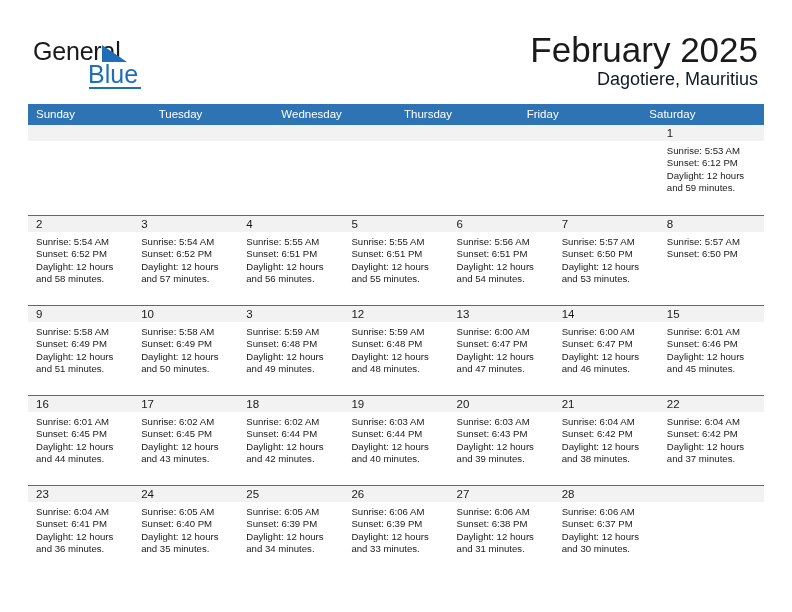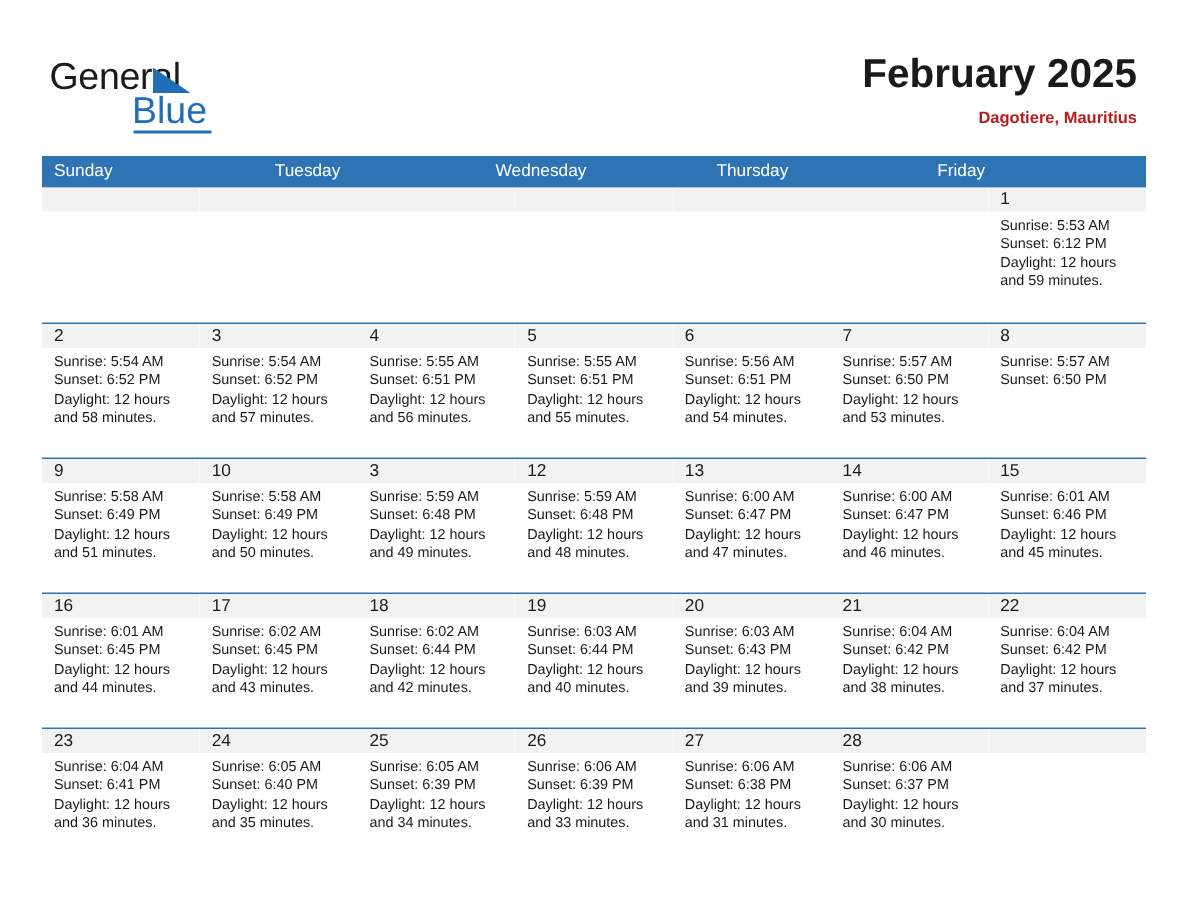--- a/index.html
+++ b/index.html
@@ -76,33 +76,33 @@
   }
 
   .title-block {
     position: absolute;
     right: 34px;
     top: 34px;
     text-align: right;
   }
 
   .cal-title {
-    font-size: 27px;
+    font-size: 35px;
     color: #1a1a1a;
     line-height: 31px;
-    font-weight: 700;
+    font-weight: 400;
     white-space: nowrap;
   }
 
   .cal-subtitle {
     margin-top: 6px;
-    font-size: 11px;
-    color: #b91c1c;
+    font-size: 18px;
+    color: #0f172a;
     line-height: 17px;
-    font-weight: 700;
+    font-weight: 400;
     white-space: nowrap;
   }
 
   
   .calendar {
     position: absolute;
     left: 28px;
     top: 104px;
     width: 736px;
   }
@@ -186,20 +186,21 @@
   </div>
 
   <div class="calendar">
 
     <div class="weekday-row">
       <div class="weekday">Sunday</div>
       <div class="weekday">Tuesday</div>
       <div class="weekday">Wednesday</div>
       <div class="weekday">Thursday</div>
       <div class="weekday">Friday</div>
+      <div class="weekday">Saturday</div>
     </div>
 
     <div id="weeks-container">
         <div class="week-row first">
           <div class="day-cell empty">
             <div class="day-number-band"></div>
           </div>
           <div class="day-cell empty">
             <div class="day-number-band"></div>
           </div>

